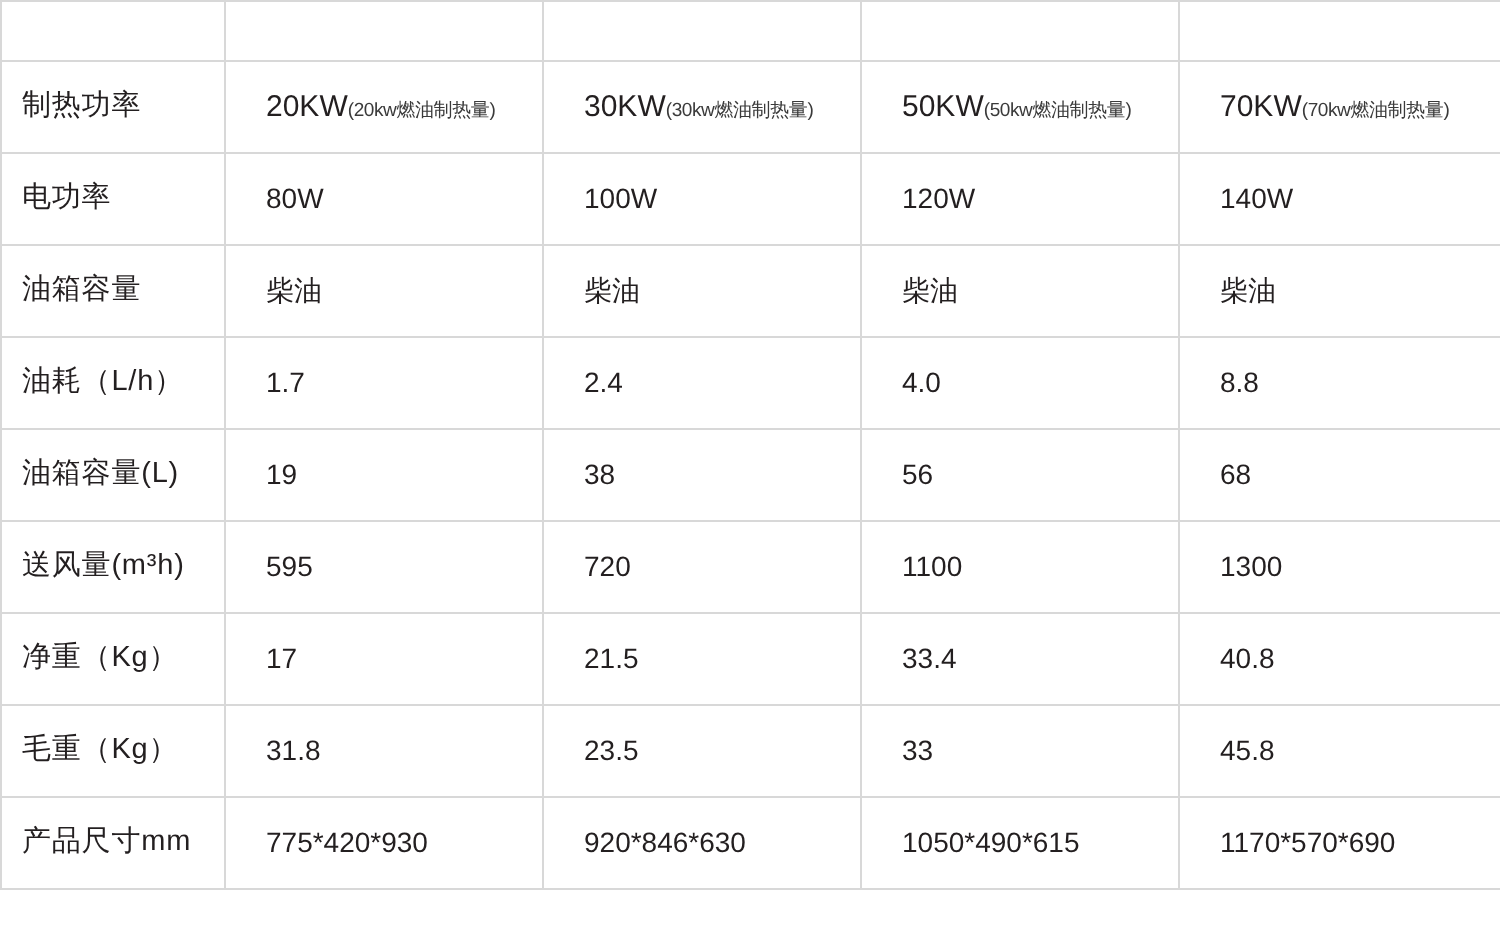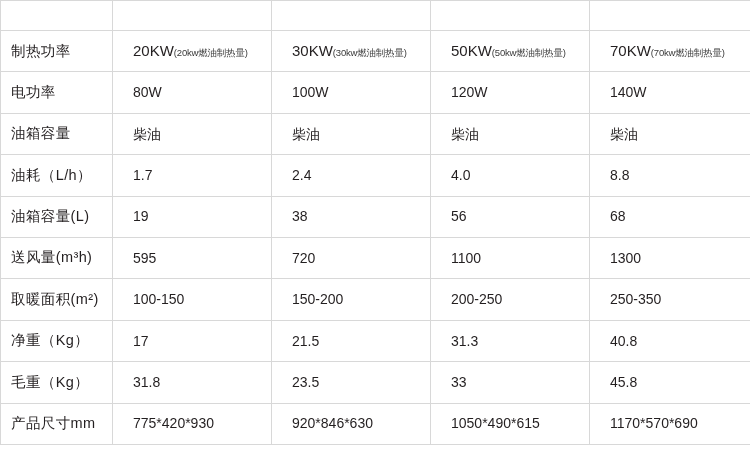--- a/index.html
+++ b/index.html
@@ -137,31 +137,24 @@
         <td class="val"><span>68</span></td>
       </tr>
       <tr>
         <td class="rowlabel">送风量(m³h)</td>
         <td class="val"><span>595</span></td>
         <td class="val"><span>720</span></td>
         <td class="val"><span>1100</span></td>
         <td class="val"><span>1300</span></td>
       </tr>
       <tr>
-        <td class="rowlabel">取暖面积(m²)</td>
-        <td class="val"><span>100-150</span></td>
-        <td class="val"><span>150-200</span></td>
-        <td class="val"><span>200-250</span></td>
-        <td class="val"><span>250-350</span></td>
-      </tr>
-      <tr>
         <td class="rowlabel">净重（Kg）</td>
         <td class="val"><span>17</span></td>
         <td class="val"><span>21.5</span></td>
-        <td class="val"><span>31.3</span></td>
+        <td class="val"><span>33.4</span></td>
         <td class="val"><span>40.8</span></td>
       </tr>
       <tr>
         <td class="rowlabel">毛重（Kg）</td>
         <td class="val"><span>31.8</span></td>
         <td class="val"><span>23.5</span></td>
         <td class="val"><span>33</span></td>
         <td class="val"><span>45.8</span></td>
       </tr>
       <tr>

